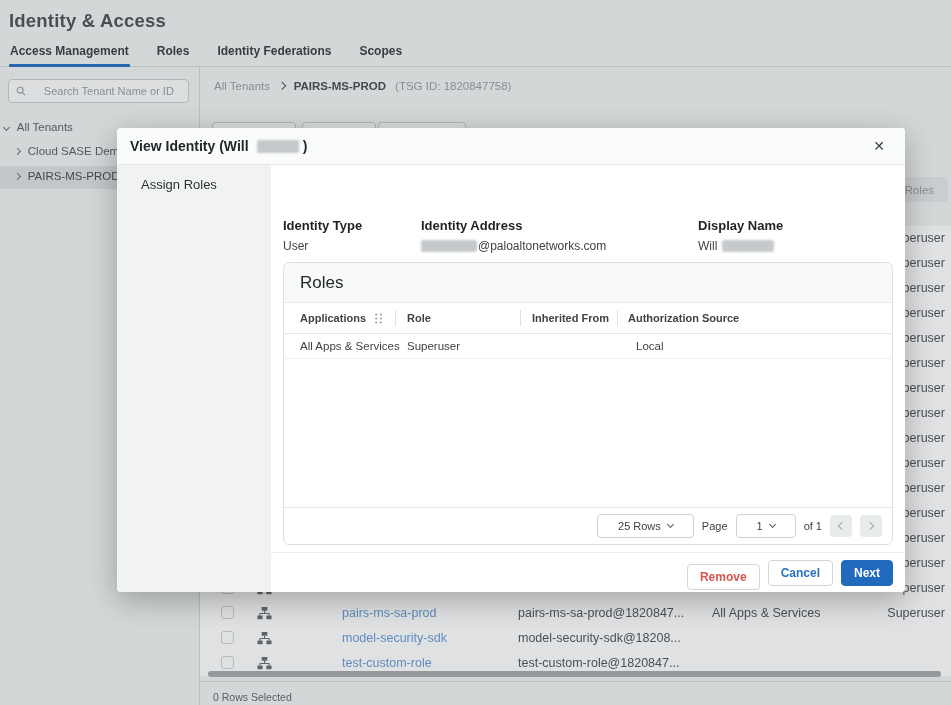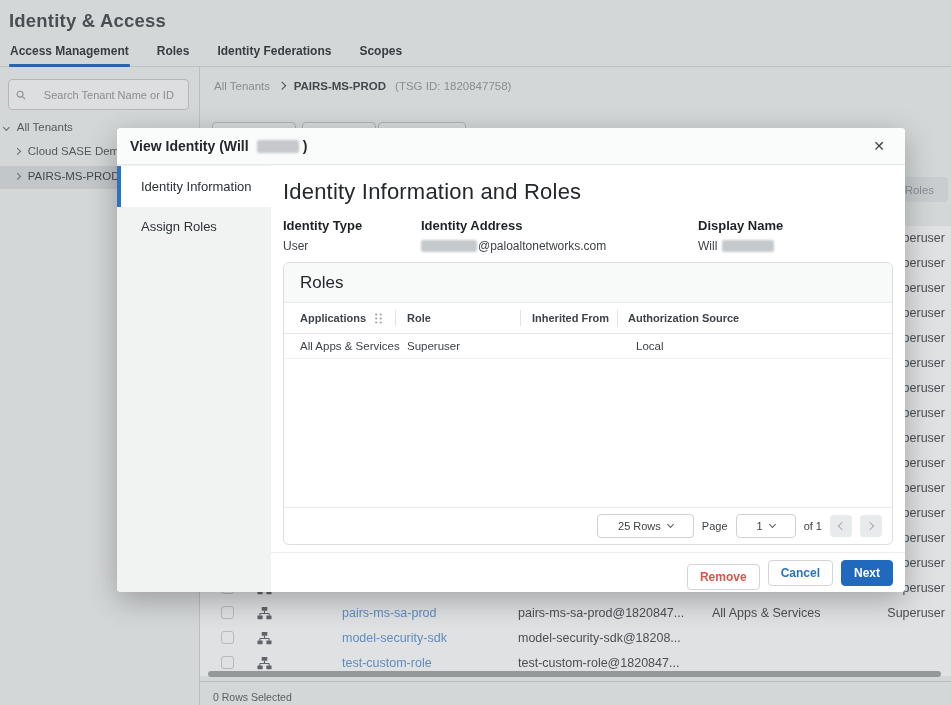--- a/index.html
+++ b/index.html
@@ -8,21 +8,21 @@
 
   
   .page-title{position:absolute;left:9px;top:10px;font-size:18.5px;color:#53585c;font-weight:600;letter-spacing:.2px;}
   .tabbar{position:absolute;left:0;top:40px;width:951px;height:27px;border-bottom:1px solid #d8dbdb;
           display:flex;gap:26px;padding-left:9px;box-sizing:border-box;align-items:flex-end;}
   .tab{font-size:12px;color:#3e4347;font-weight:600;padding:0 1px 8px 1px;position:relative;cursor:default;}
   .tab.active::after{content:"";position:absolute;left:0;right:0;bottom:-1px;height:3px;background:#2a72c3;border-radius:1px;}
 
   
   .sidebar{position:absolute;left:0;top:67px;width:200px;height:638px;border-right:1px solid #d5d8d8;box-sizing:border-box;}
-  .search-box{position:absolute;left:8px;top:12px;width:181px;height:31px;border:1px solid #cbd0d0;border-radius:4px;
+  .search-box{position:absolute;left:8px;top:12px;width:181px;height:24px;border:1px solid #cbd0d0;border-radius:4px;
               background:#fbfcfc;display:flex;align-items:center;gap:16px;padding:0 7px;box-sizing:border-box;}
   .search-box input{border:none;outline:none;background:transparent;font-size:11px;color:#5a6064;width:100%;
                     font-family:"Liberation Sans",sans-serif;}
   .search-box input::placeholder{color:#9aa1a4;}
   .tree-sel{position:absolute;left:0;top:99px;width:200px;height:23px;background:#dde2e4;}
   .tree-item{position:absolute;display:flex;align-items:center;gap:8px;font-size:11.5px;color:#5f6569;white-space:nowrap;}
   .ti-1{left:4px;top:54px;}  .ti-2{left:15px;top:78px;}  .ti-3{left:15px;top:103px;color:#4c5155;}
 
   
   .chev{display:inline-block;border:solid #6f757a;border-width:0 1.4px 1.4px 0;padding:1.9px;}
@@ -438,26 +438,24 @@
     <div class="m-header">
       <span class="m-title">
         <span>View Identity (Will</span>
         <span class="redact rd-title"></span>
         <span>)</span>
       </span>
       <span class="m-close">✕</span>
     </div>
 
     <div class="m-nav">
-      <div class="m-nav-item active">Identity Information</div>
       <div class="m-nav-item plain">Assign Roles</div>
     </div>
 
     <div class="m-content">
-      <div class="m-heading">Identity Information and Roles</div>
 
       <div class="f-label fx-1">Identity Type</div>
       <div class="f-label fx-2">Identity Address</div>
       <div class="f-label fx-3">Display Name</div>
 
       <div class="f-value fx-1">User</div>
       <div class="f-value fx-2">
         <span class="redact rd-addr"></span>
         <span>@paloaltonetworks.com</span>
       </div>

